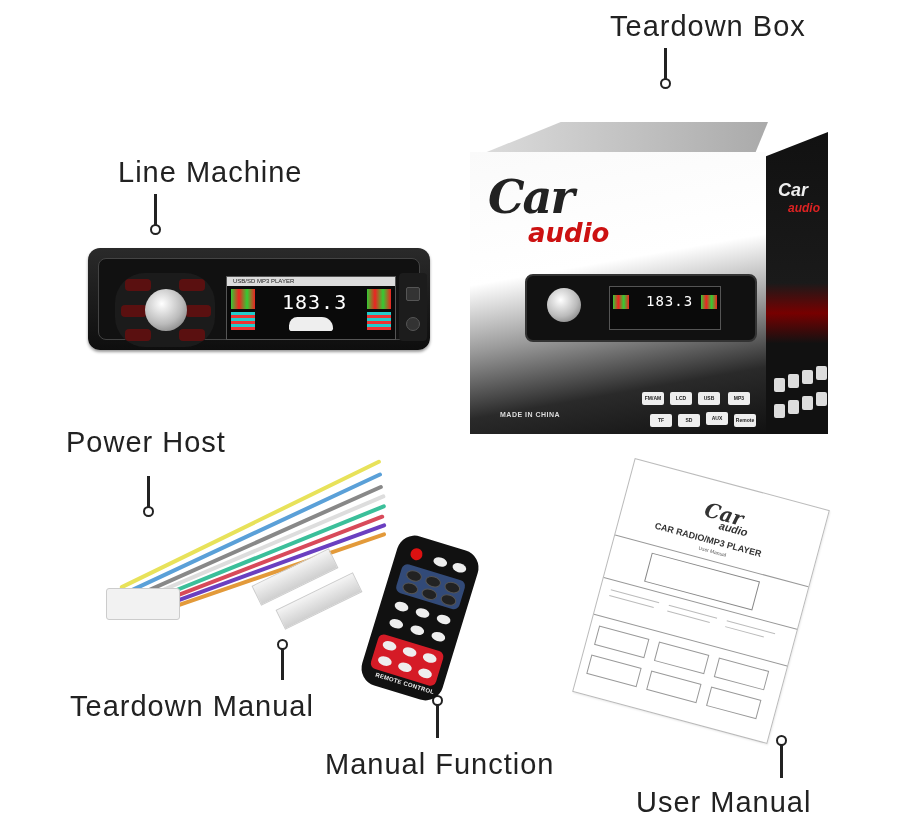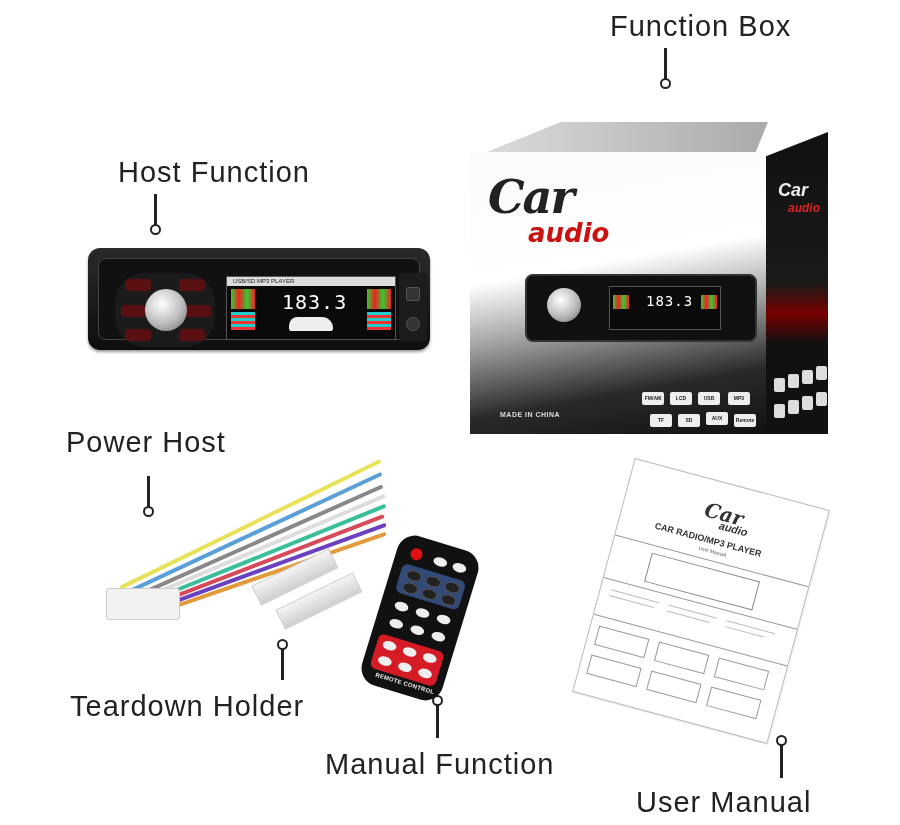--- a/index.html
+++ b/index.html
@@ -65,30 +65,30 @@
   .manual .m-title{position:absolute;left:36px;top:54px;font-size:9px;font-weight:bold;color:#333;}
   .manual .m-sub{position:absolute;left:84px;top:66px;font-size:5px;color:#555;}
   .manual .line{position:absolute;left:0;right:0;height:1px;background:#999;}
   .manual .diag{position:absolute;left:40px;top:86px;width:110px;height:28px;border:1px solid #888;}
   .manual .thumb{position:absolute;width:50px;height:18px;border:1px solid #999;}
   .manual .txt{position:absolute;height:1px;background:#bbb;}
 </style>
 </head>
 <body>
 
-<div class="label" style="left:610px;top:10px;">Function Box</div>
+<div class="label" style="left:610px;top:10px;">Teardown Box</div>
 <div class="pin" style="left:664px;top:48px;height:32px;"></div>
 
-<div class="label" style="left:118px;top:156px;">Host Function</div>
+<div class="label" style="left:118px;top:156px;">Line Machine</div>
 <div class="pin" style="left:154px;top:194px;height:32px;"></div>
 
 <div class="label" style="left:66px;top:426px;">Power Host</div>
 <div class="pin" style="left:147px;top:476px;height:32px;"></div>
 
-<div class="label" style="left:70px;top:690px;">Teardown Holder</div>
+<div class="label" style="left:70px;top:690px;">Teardown Manual</div>
 <div class="pin up" style="left:281px;top:648px;height:32px;"></div>
 
 <div class="label" style="left:325px;top:748px;">Manual Function</div>
 <div class="pin up" style="left:436px;top:704px;height:34px;"></div>
 
 <div class="label" style="left:636px;top:786px;">User Manual</div>
 <div class="pin up" style="left:780px;top:744px;height:34px;"></div>
 
 <div class="radio">
   <div class="bezel">

